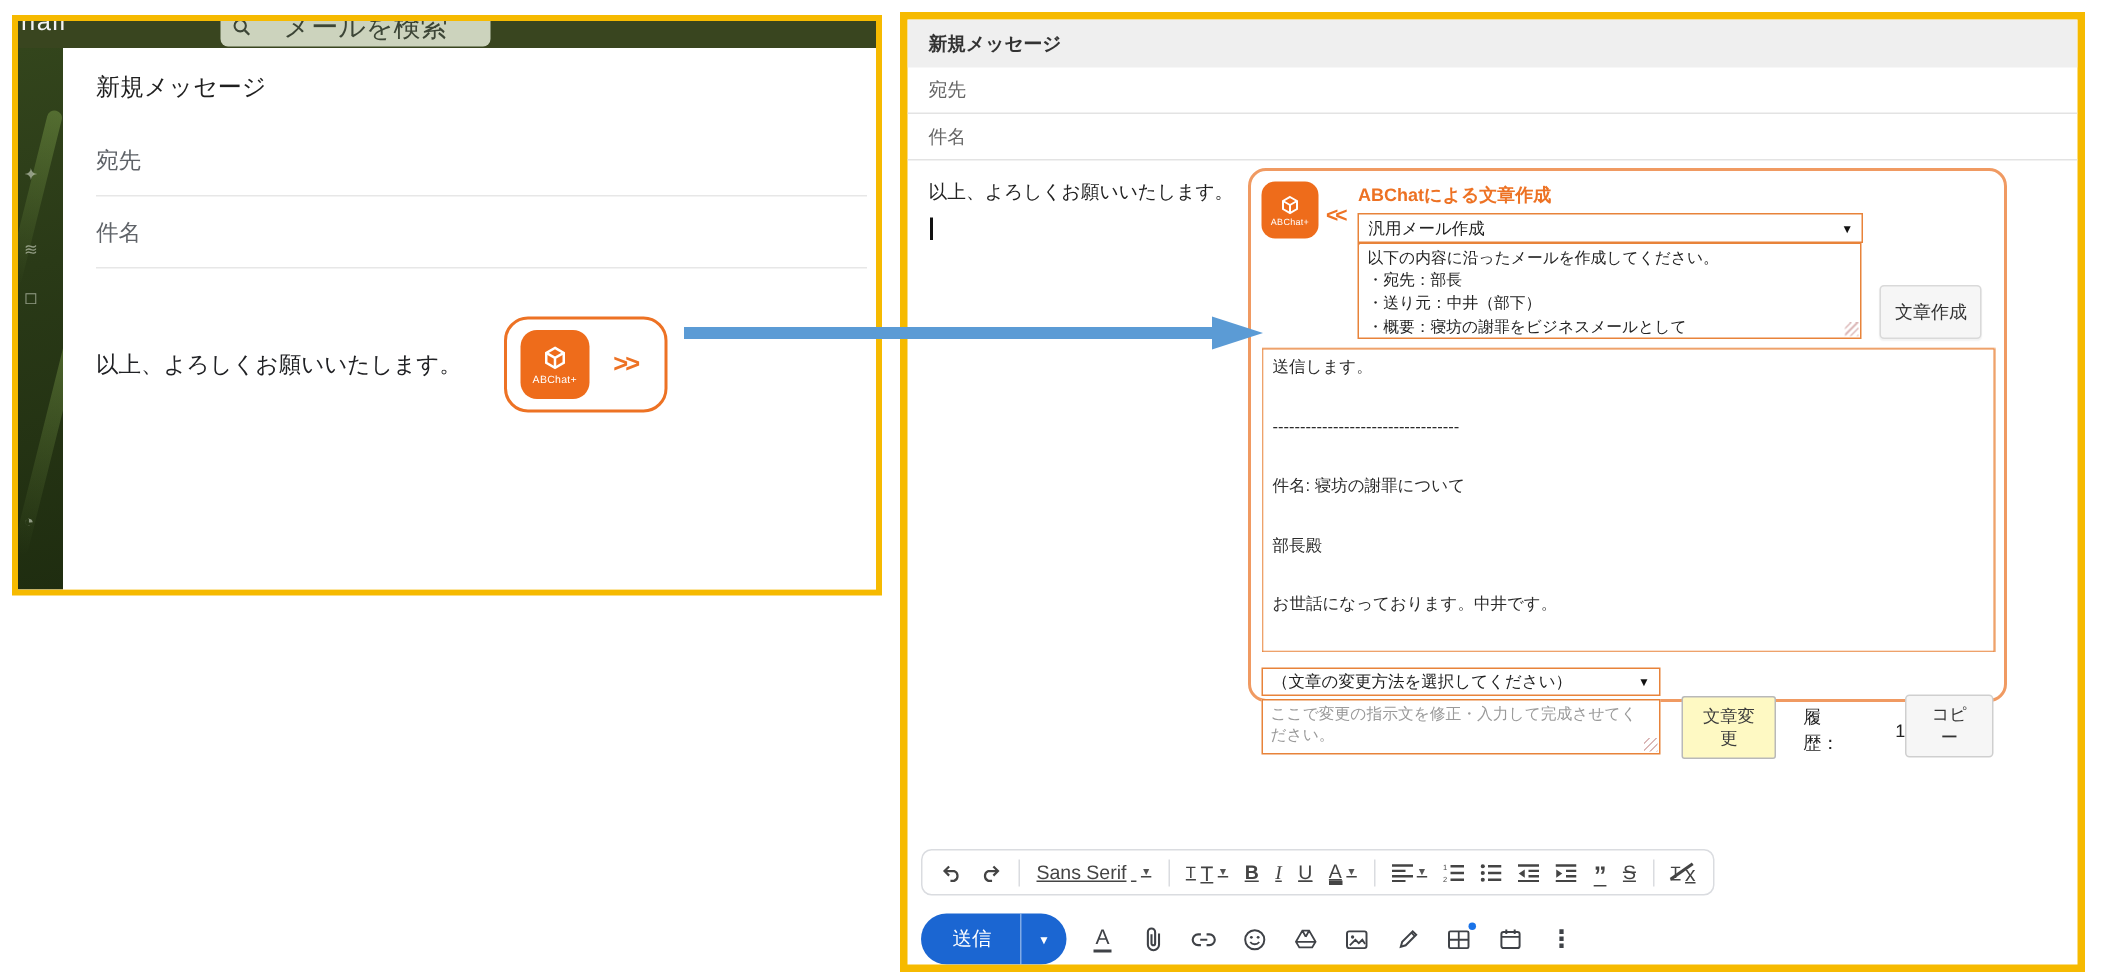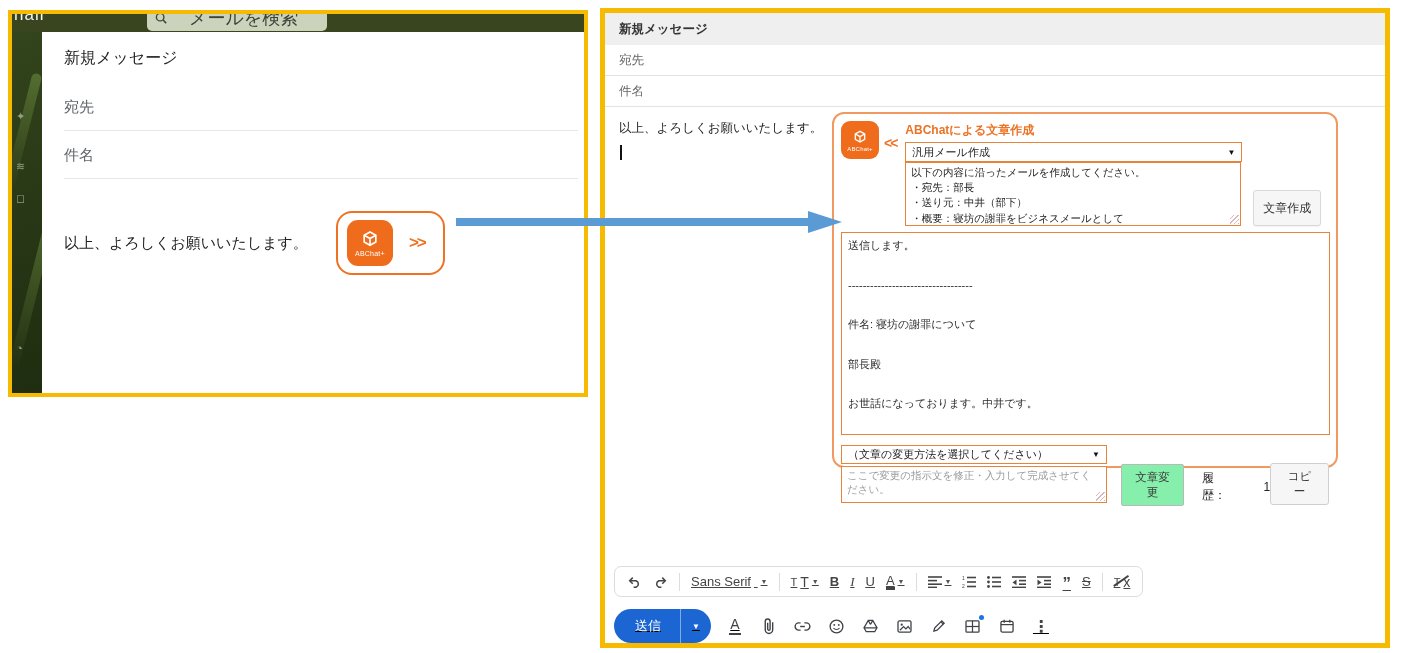--- a/index.html
+++ b/index.html
@@ -55,38 +55,38 @@
   .gen-btn { background:#f6f6f6; border:1px solid #d9d9d9; border-radius:3px; padding:6px 9px; font-size:12px; color:#333; margin:28px 0 0 12px; cursor:pointer; box-shadow:0 1px 1px rgba(0,0,0,.05); }
   .gen-box { margin-top:6px; width:489px; height:203px; border:1.6px solid #E8833A; overflow-y:scroll; padding:3px 6px; font-size:11px; line-height:1.8; color:#2b2b2b; white-space:pre-wrap; }
   .gen-box::-webkit-scrollbar { width:13px; }
   .gen-box::-webkit-scrollbar-track { background:#f2f2f2; border-left:1px solid #e0e0e0; }
   .gen-box::-webkit-scrollbar-thumb { background:#cdcdcd; border:1px solid #a8a8a8; }
   .ab-bottom { display:flex; align-items:center; margin-top:7px; }
   .mod-col { width:266px; }
   .mod-select { width:266px; height:19px; }
   .mod-ta { width:266px; height:37px; border:1.6px solid #E8833A; font-family:"Liberation Sans","DejaVu Sans",sans-serif; font-size:10.5px; color:#222; padding:2px 5px; resize:none; display:block; margin-top:2px; }
   .mod-ta::placeholder { color:#9a9a9a; }
-  .mod-btn { background:#86efac; border:1px solid #b9b9b9; border-radius:2px; color:#3c3c3c; font-size:11.5px; padding:5px 9px; margin:22px 0 0 14px; cursor:pointer; }
+  .mod-btn { background:#fef9c3; border:1px solid #b9b9b9; border-radius:2px; color:#3c3c3c; font-size:11.5px; padding:5px 9px; margin:22px 0 0 14px; cursor:pointer; }
   .hist { display:flex; align-items:center; margin:26px 0 0 18px; font-size:12px; color:#222; }
   .hist .val { margin-left:30px; }
   .copy-btn { background:#f6f6f6; border:1px solid #cfcfcf; border-radius:3px; color:#333; font-size:11.5px; padding:5px 12px; margin:20px 0 0 auto; cursor:pointer; }
   .grip { position:absolute; right:2px; bottom:2px; width:9px; height:9px; background:repeating-linear-gradient(135deg,transparent 0 2.2px,#c99 2.2px 3.2px); opacity:.7; pointer-events:none; }
 
   
   .fmtbar { position:absolute; left:9px; top:553px; height:31px; display:flex; align-items:center; gap:11px; padding:0 12px; border:1px solid #dadce0; border-radius:7px; background:#fff; color:#444;text-decoration:underline; }
   .fmtbar .tbtn { display:flex; align-items:center; gap:3px; font-size:13px; color:#444; cursor:pointer; white-space:nowrap; }
   .fmtbar .sep { width:1px; height:18px; background:#dadce0; }
   .fmtbar .b { font-weight:bold; } .fmtbar .i { font-style:italic; font-family:"Liberation Serif",serif; }
   .fmtbar .u { text-decoration:underline; }
   .fmtbar .acolor { border-bottom:3px solid #444; line-height:1; }
   .fmtbar .strike { text-decoration:line-through; }
   .fmtbar .clearfmt { position:relative; }
   .fmtbar .clearfmt::after { content:""; position:absolute; left:-2px; top:6px; width:18px; height:1.6px; background:#444; transform:rotate(-35deg); }
   .darr { font-size:7px; color:#555; }
-  .sendrow { position:absolute; left:9px; top:595px; height:36px; display:flex; align-items:center; gap:14px;text-decoration:underline; }
+  .sendrow { position:absolute; left:9px; top:595px; height:36px; display:flex; align-items:center; gap:14px; }
   .sendbtn { display:flex; align-items:stretch; background:#1b66d2; border-radius:17px; overflow:hidden; color:#fff; cursor:pointer; }
   .sendbtn .main { padding:8px 19px 8px 21px; font-size:13px; }
   .sendbtn .split { display:flex; align-items:center; padding:0 11px; border-left:1px solid rgba(255,255,255,.45); font-size:8px; }
   .ibtn { color:#3f4247; font-size:15px; display:flex; align-items:center; justify-content:center; width:20px; height:22px; cursor:pointer; position:relative; }
   .ibtn svg { display:block; }
   .aform { font-size:14px; border-bottom:2.5px solid #3f4247; line-height:1.1; padding:0 1px; }
   .bluedot { position:absolute; right:-1px; top:0; width:5px; height:5px; border-radius:50%; background:#1a73e8; }
 
   .mono-cube { display:block; }
 </style>

